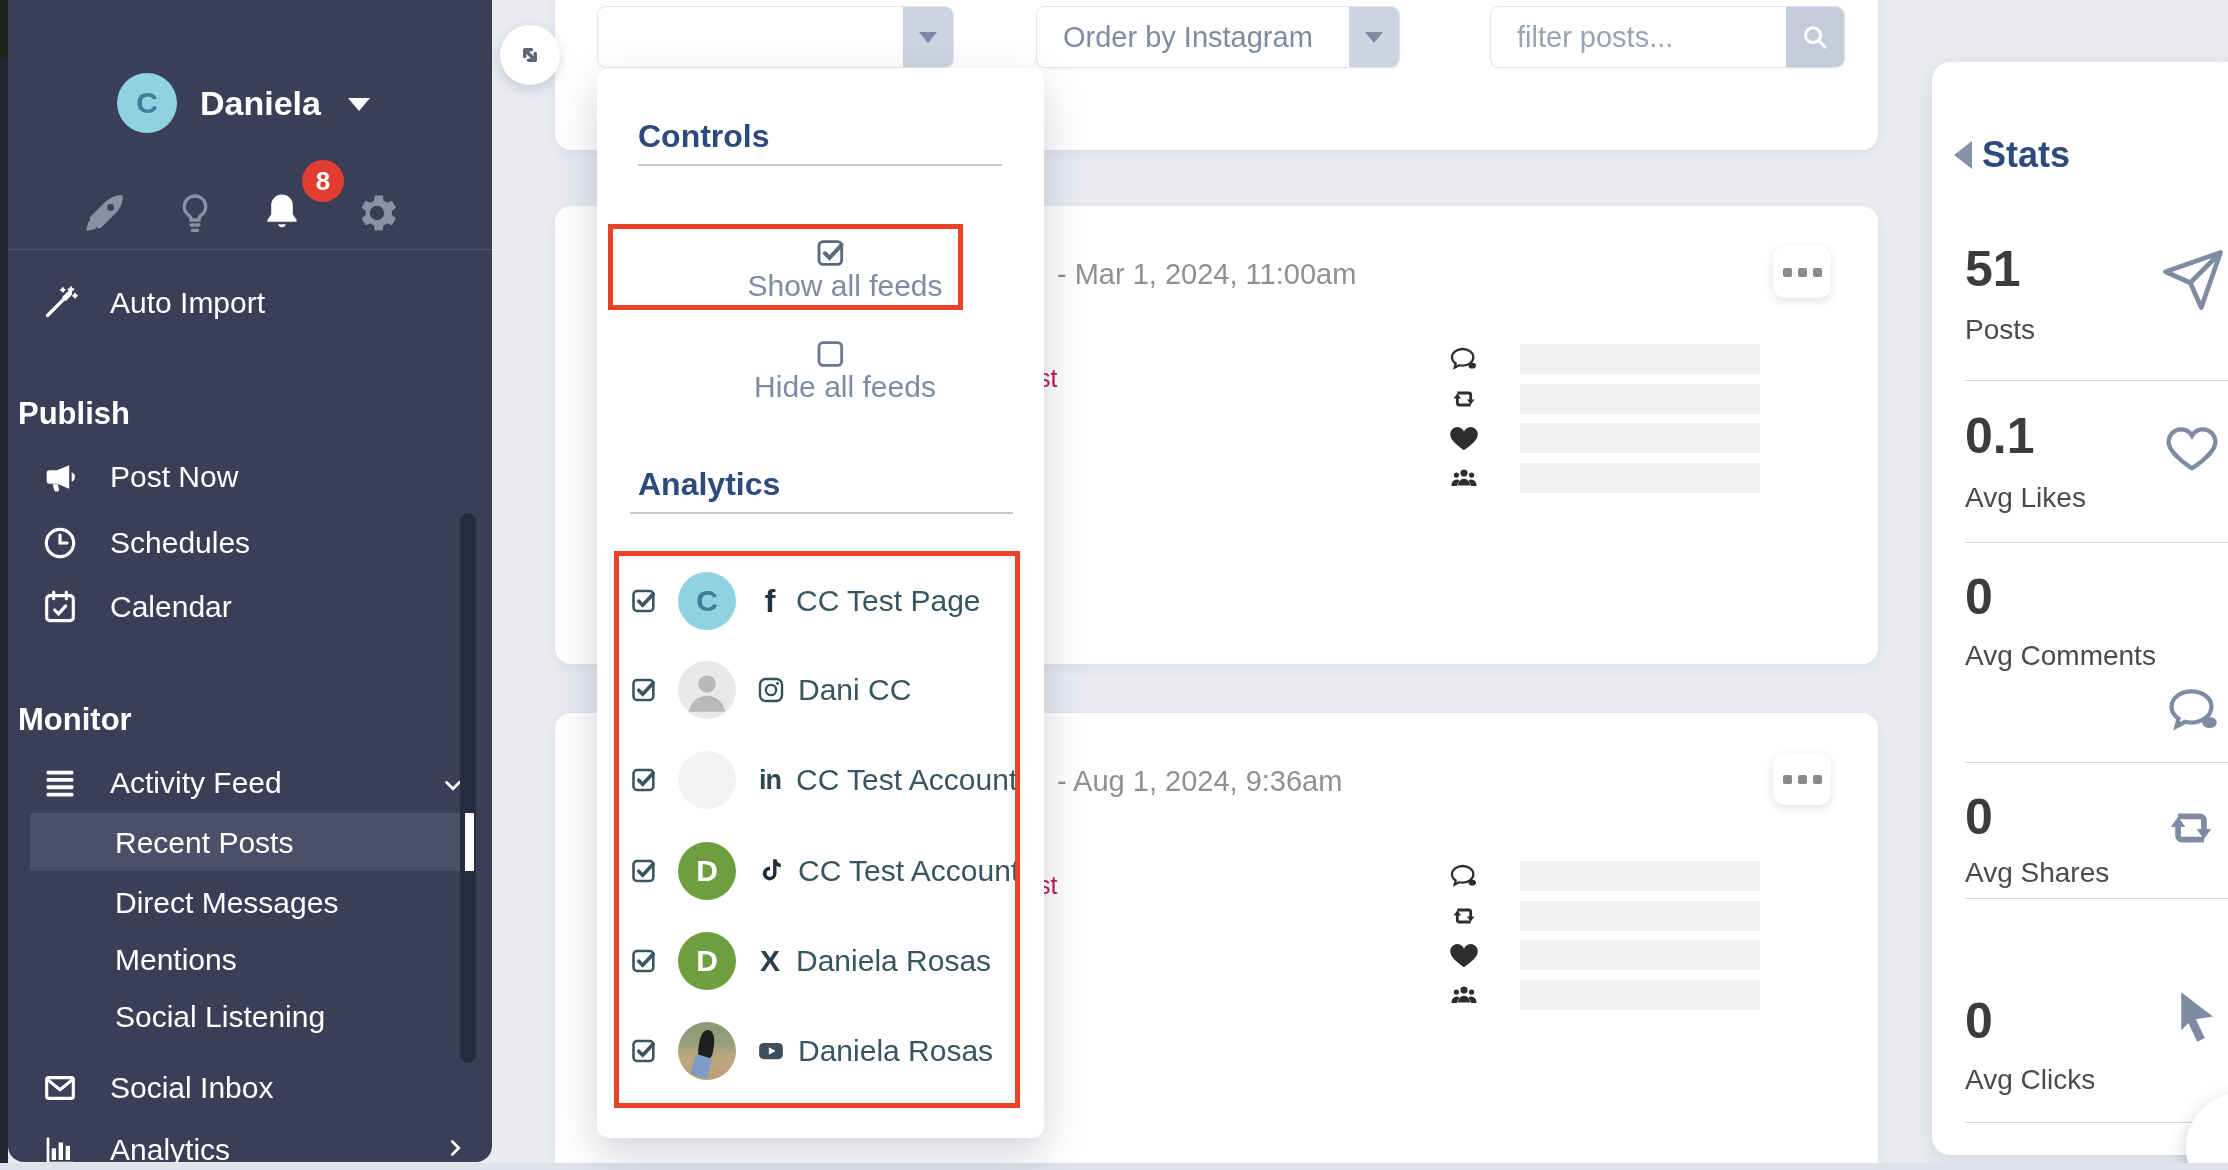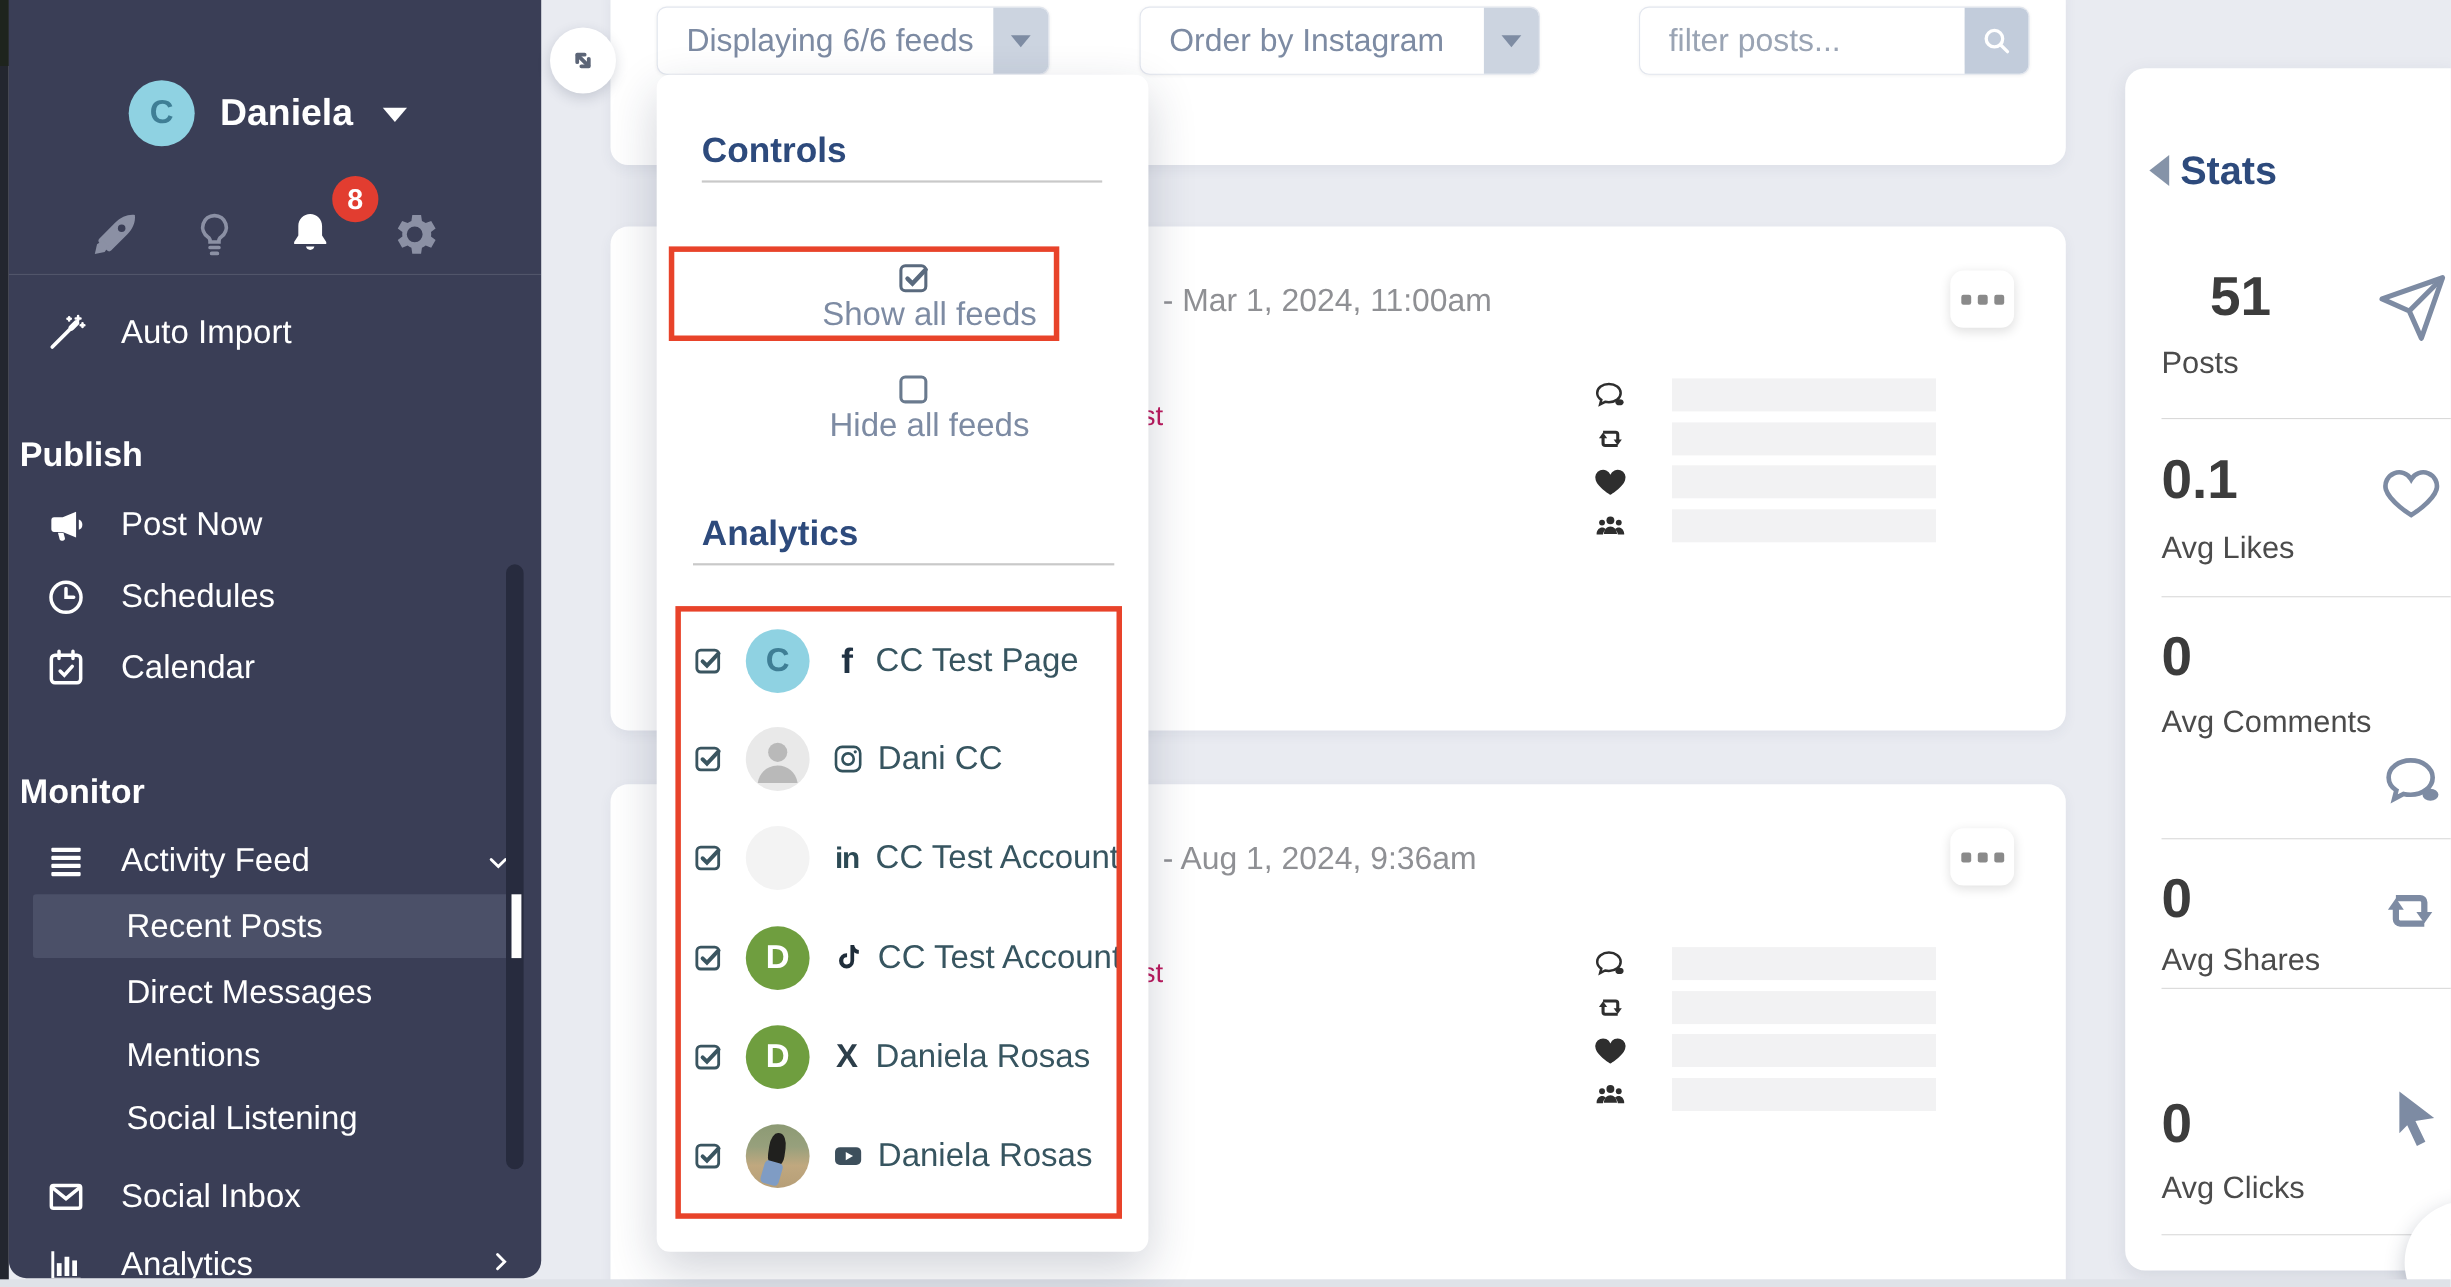--- a/index.html
+++ b/index.html
@@ -358,21 +358,20 @@
 
   <div id="expand-btn">
     <svg viewBox="0 0 24 24" fill="none" stroke="#5c6577" stroke-width="2.3" stroke-linecap="round" stroke-linejoin="round">
       <path d="M8.7 8.7L15.3 15.3"></path>
         <path d="M13 8.5H8.5V13"></path>
         <path d="M11 15.5h4.5V11"></path>
     </svg>
   </div>
 
   <div class="tb-btn" id="feeds-btn">
-    <span class="txt">Displaying 6/6 feeds</span>
     <span class="caret-zone">
         <b></b>
       </span>
   </div>
   <div class="tb-btn" id="order-btn">
     <span class="txt">Order by Instagram</span>
     <span class="caret-zone">
         <b></b>
       </span>
   </div>
@@ -504,21 +503,21 @@
       <span class="acc-name">Daniela Rosas</span>
     </div>
   </div>
 
   <div id="stats-panel">
     <div class="stats-head">
       <span class="stats-tri"></span>
       <span class="stats-title">Stats</span>
     </div>
 
-    <div class="stat-val" style="top:178px;margin-left:44px;">51</div>
+    <div class="stat-val" style="top:178px;">51</div>
     <div class="stat-lbl" style="top:252px;">Posts</div>
     <span class="stat-ic" style="left:228px;top:185px;width:66px;height:66px;">
       <svg viewBox="0 0 24 24" fill="none" stroke="currentColor" stroke-width="1.7" stroke-linejoin="round">
           <path d="M22 2L11 13"></path>
           <path d="M22 2L15 22l-4-9-9-4z"></path>
         </svg>
     </span>
     <div class="stat-hr" style="top:318px;"></div>
 
     <div class="stat-val" style="top:345px;">0.1</div>

